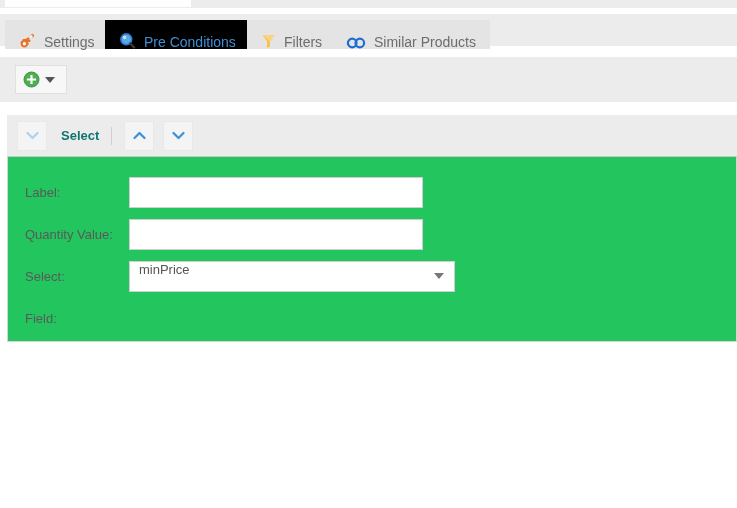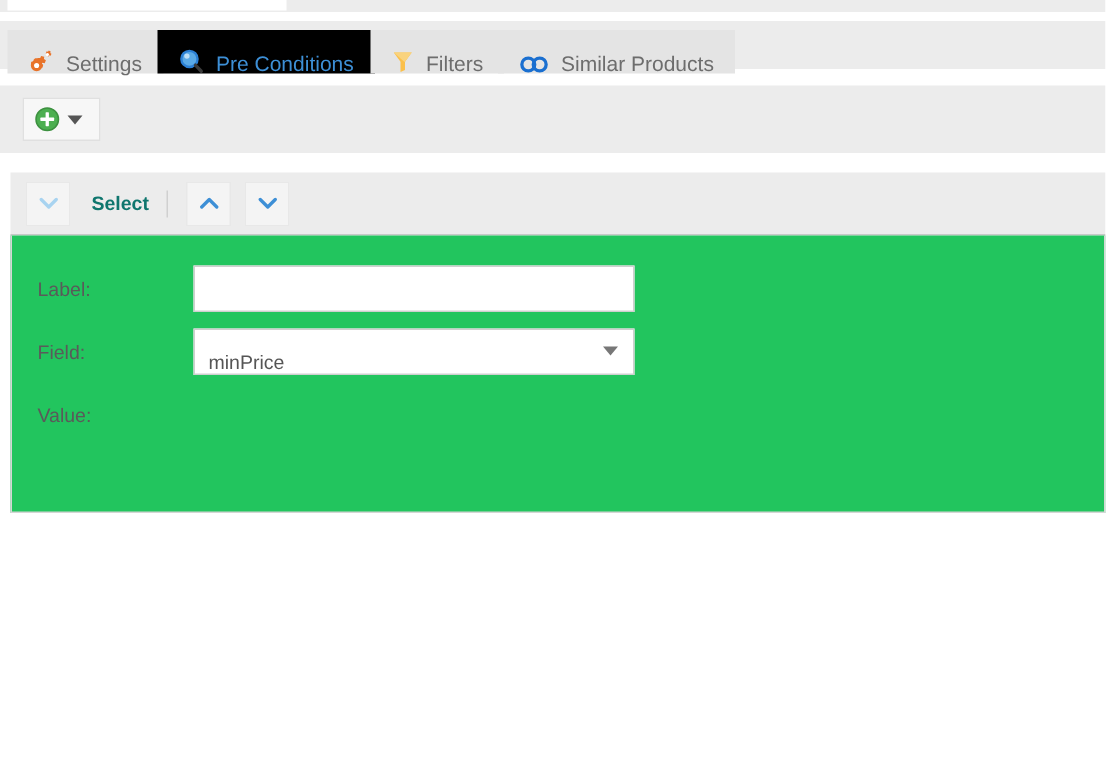--- a/index.html
+++ b/index.html
@@ -171,26 +171,26 @@
     border: 1px solid #cfcfcf;
     background: #ffffff;
     font-family: "Liberation Sans", sans-serif;
     font-size: 13px;
     color: #555;
     padding: 0 9px;
     outline: none;
   }
   .form-select {
     position: relative;
-    width: 294px;
+    width: 326px;
     height: 31px;
     border: 1px solid #cfcfcf;
     background: #ffffff;
     display: flex;
-    align-items: flex-end;
+    align-items: flex-start;
     padding: 0 9px;
     cursor: pointer;
     user-select: none;
   }
   .form-select .sel-value {
     font-size: 13px;
     color: #555;
   }
   .form-select .sel-caret {
     position: absolute;
@@ -309,27 +309,31 @@
 
   </div>
 
   <div id="form">
 
     <div class="form-row">
       <span class="form-label">Label:</span>
       <input class="form-input" type="text" value="" style="">
     </div>
 
-
     <div class="form-row">
-      <span class="form-label">Field:</span>
+      <span class="form-label">Quantity Value:</span>
+      <input class="form-input" type="text" value="" style="">
+    </div>
+
+    <div class="form-row">
+      <span class="form-label">Select:</span>
       <div class="form-select">
         <span class="sel-value">minPrice</span>
         <span class="sel-caret"></span>
       </div>
     </div>
 
     <div class="form-row">
-      <span class="form-label">Value:</span>
+      <span class="form-label">Field:</span>
     </div>
 
   </div>
 </div>
 
 </body></html>

